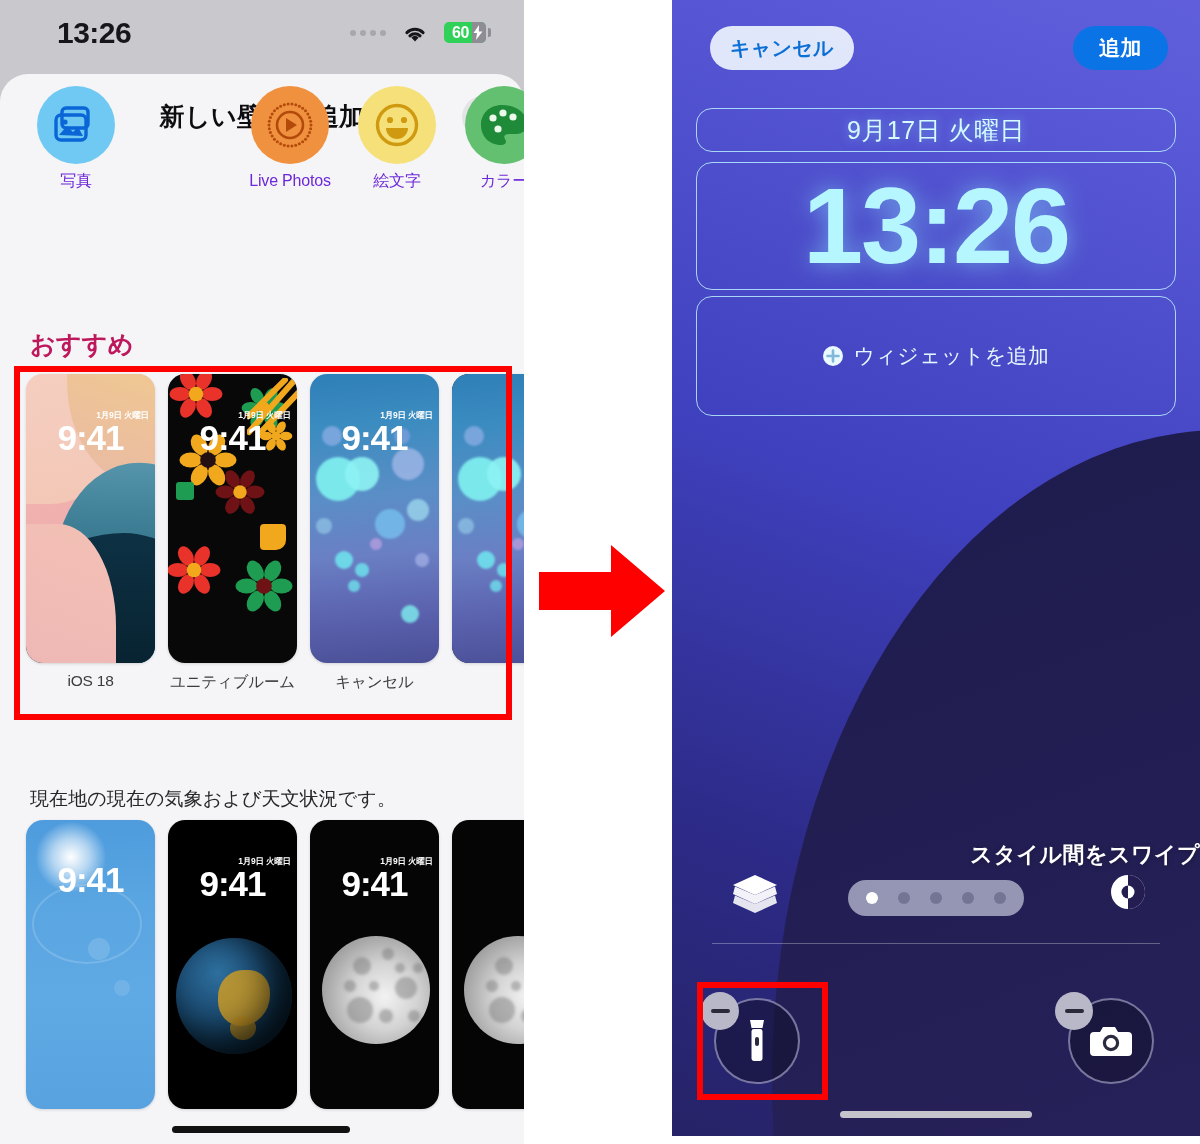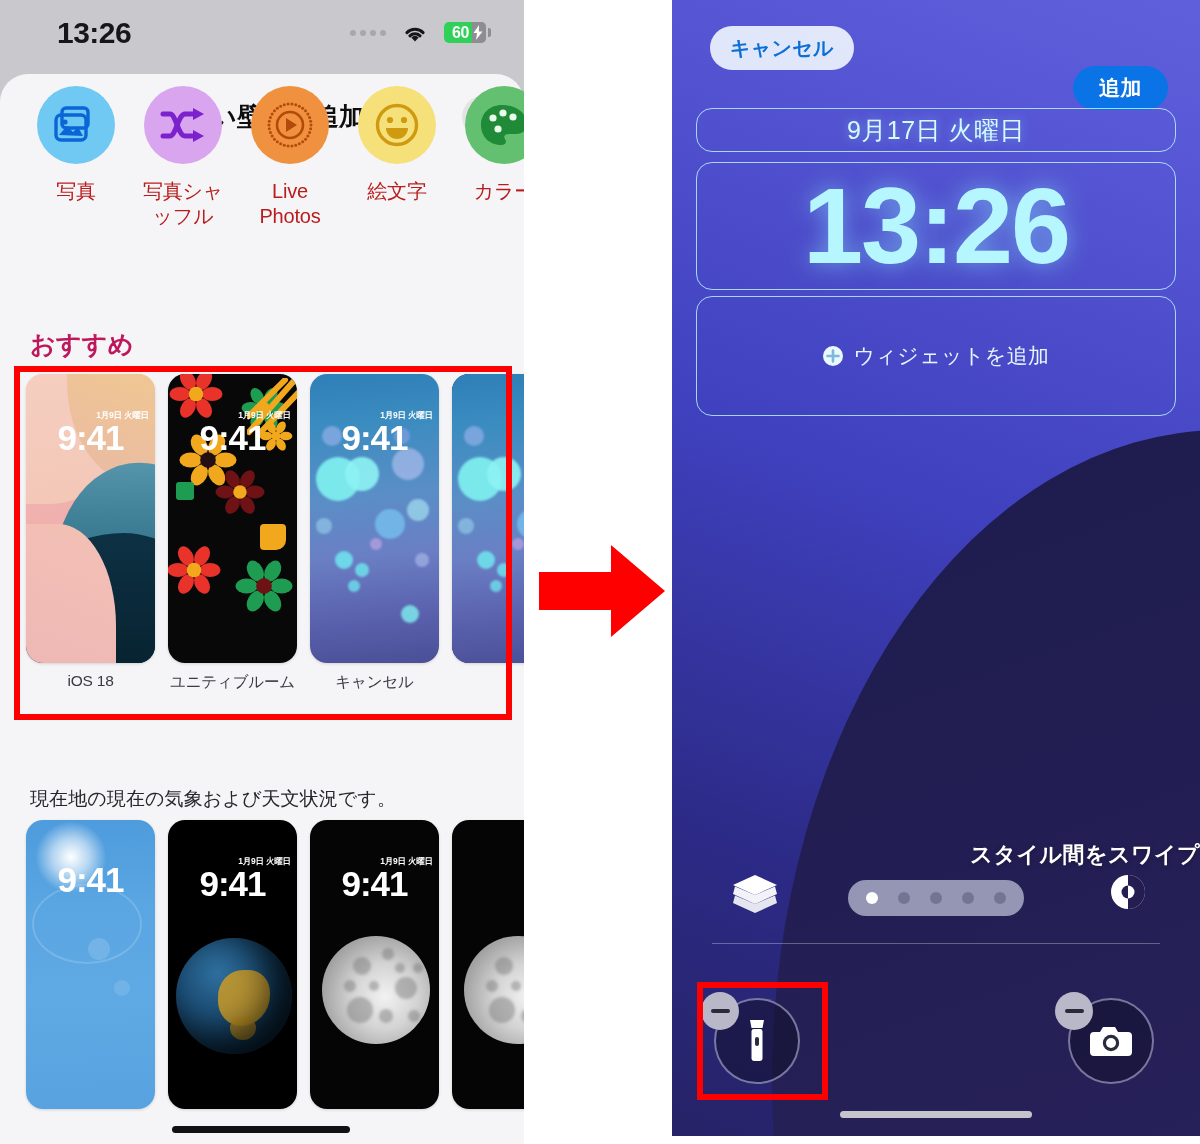--- a/index.html
+++ b/index.html
@@ -61,21 +61,21 @@
     cursor: pointer;
   }
 
   .cats { position: absolute; left: 0; top: 86px; width: 524px; height: 118px; }
   .cat { position: absolute; width: 100px; text-align: center; }
   .cat-circle {
     width: 78px; height: 78px; border-radius: 50%; margin: 0 auto;
     display:flex; align-items:center; justify-content:center;
   }
   .cat-label {
-    margin-top: 15px; font-size: 20px; color: #b91c1c; line-height: 1.25;
+    margin-top: 7px; font-size: 16px; color: #6d28d9; line-height: 1.25;
     letter-spacing: -0.2px;
   }
 
   .section-head {
     position: absolute; left: 30px; font-size: 25px; font-weight: bold;
     color: #be185d; letter-spacing: 0.3px;
   }
   .section-sub {
     position: absolute; left: 30px; font-size: 19px; color: #26262b;
     letter-spacing: 0.1px;
@@ -142,21 +142,20 @@
     display:flex; align-items:center; justify-content:center;
     font-size: 20px; font-weight: bold; color: #0b6fd6; letter-spacing: 0.3px;
     cursor:pointer;
   }
   .nav-add {
     position:absolute; right: 32px; top: 26px; height: 44px; padding: 0 26px;
     border-radius: 22px; background: #0a74e6;
     display:flex; align-items:center; justify-content:center;
     font-size: 21px; font-weight: bold; color: #fff; letter-spacing: 0.5px;
     cursor:pointer;
-    margin-top:40px;
   }
 
   .edit-field {
     position:absolute; border: 1.6px solid rgba(190,245,255,.82);
     border-radius: 16px; display:flex; align-items:center; justify-content:center;
     cursor:pointer;
   }
   .lock-date {
     left: 24px; top: 108px; width: 480px; height: 44px;
     font-size: 25px; color: #d5fbff; letter-spacing: 0.5px;
@@ -261,31 +260,20 @@
         <div class="cat" style="left: 26px; top: 0px;">
           <div class="cat-circle" style="background: rgb(111, 201, 242);">
             <svg width="44" height="38" viewBox="0 0 44 38">
               <rect x="8" y="2" width="26" height="20" rx="4" fill="none" stroke="#0a66d6" stroke-width="3.4"></rect>
               <rect x="2" y="9" width="30" height="25" rx="5" fill="none" stroke="#0a66d6" stroke-width="3.4"></rect>
               <path d="M5 29 L13 20 L19 26 L24 21 L29 30 Z" fill="#0a66d6"></path>
               <circle cx="11" cy="16" r="2.6" fill="#0a66d6"></circle>
             </svg>
           </div>
           <div class="cat-label">写真</div>
-        </div>
-        <div class="cat" style="left: 133px; top: 0px;">
-          <div class="cat-circle" style="background: rgb(217, 165, 239);">
-            <svg width="46" height="34" viewBox="0 0 46 34">
-              <path d="M3 6 H10 C16 6 18 28 25 28 H36" stroke="#7b22cc" stroke-width="5" fill="none" stroke-linecap="round"></path>
-              <path d="M3 28 H10 C16 28 18 6 25 6 H36" stroke="#7b22cc" stroke-width="5" fill="none" stroke-linecap="round"></path>
-              <path d="M33 0 L44 6 L33 12 Z" fill="#7b22cc"></path>
-              <path d="M33 22 L44 28 L33 34 Z" fill="#7b22cc"></path>
-            </svg>
-          </div>
-          <div class="cat-label">写真シャッフル</div>
         </div>
         <div class="cat" style="left: 240px; top: 0px;">
           <div class="cat-circle" style="background: rgb(240, 145, 63);">
             <svg width="48" height="48" viewBox="0 0 48 48">
               <circle cx="45" cy="24" r="1.5" fill="#b34a0a"></circle>
               <circle cx="44.64243509336194" cy="27.85873987414798" r="1.5" fill="#b34a0a"></circle>
               <circle cx="43.581916817491475" cy="31.58607498993021" r="1.5" fill="#b34a0a"></circle>
               <circle cx="41.8545598503219" cy="35.05507542042447" r="1.5" fill="#b34a0a"></circle>
               <circle cx="39.51918726163384" cy="38.147608516577705" r="1.5" fill="#b34a0a"></circle>
               <circle cx="36.65532736396438" cy="40.758361772885024" r="1.5" fill="#b34a0a"></circle>

